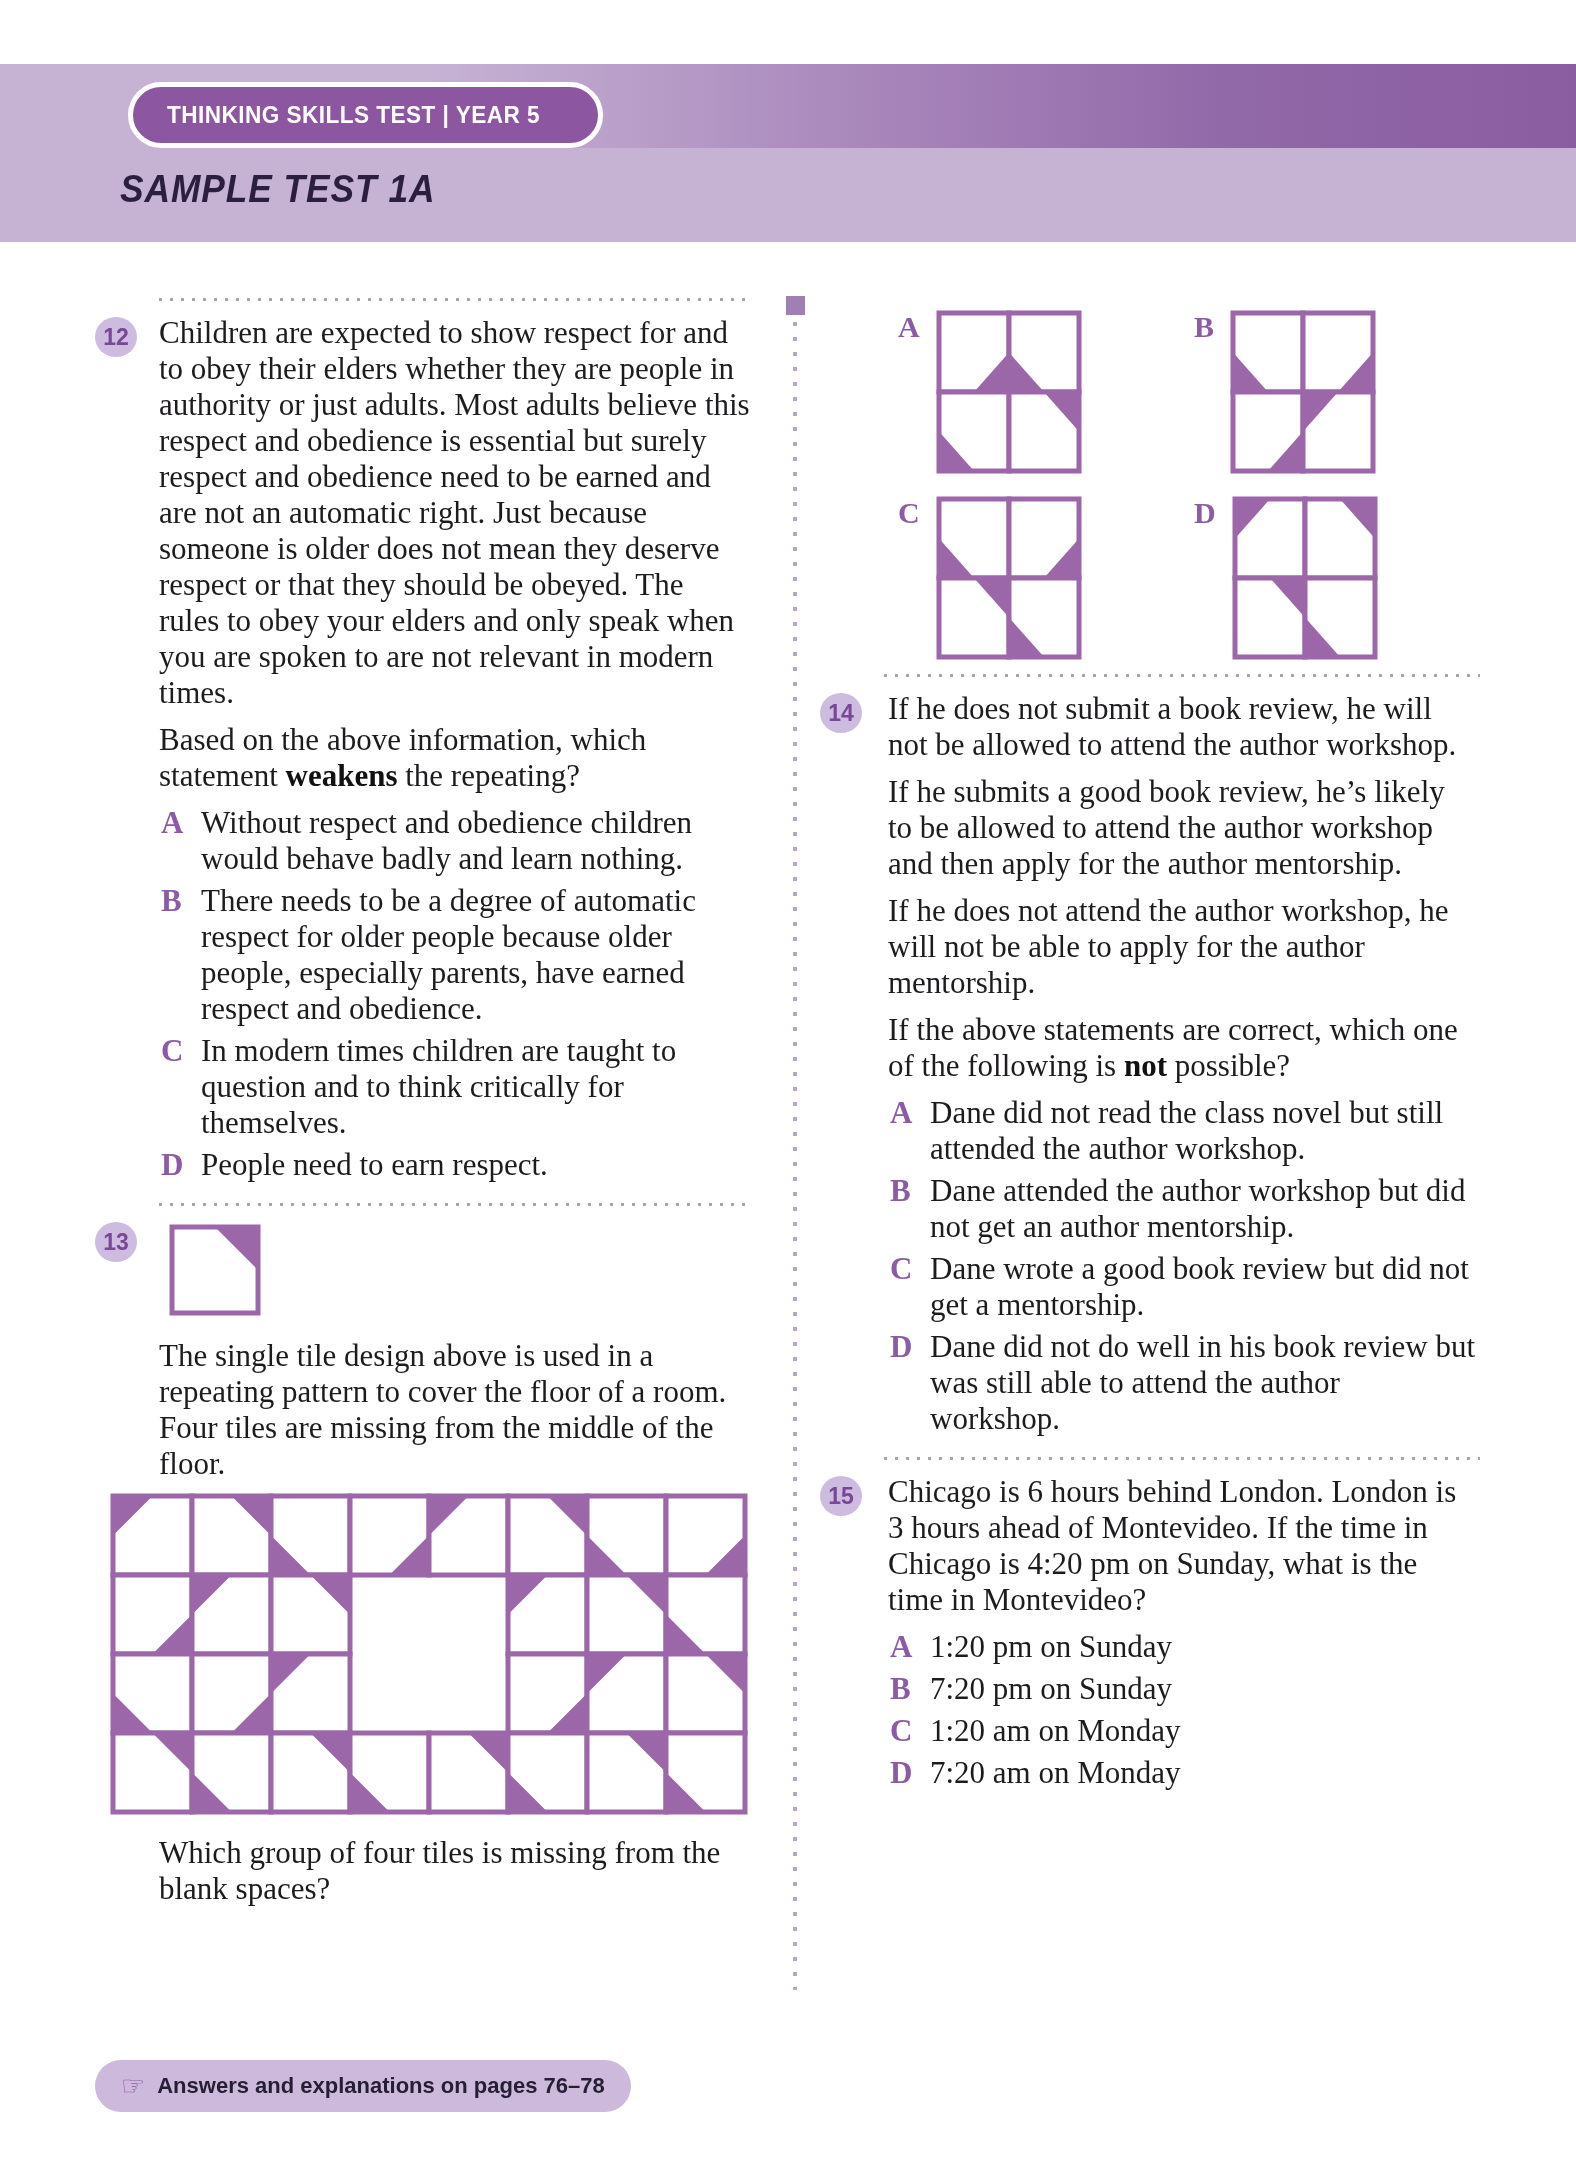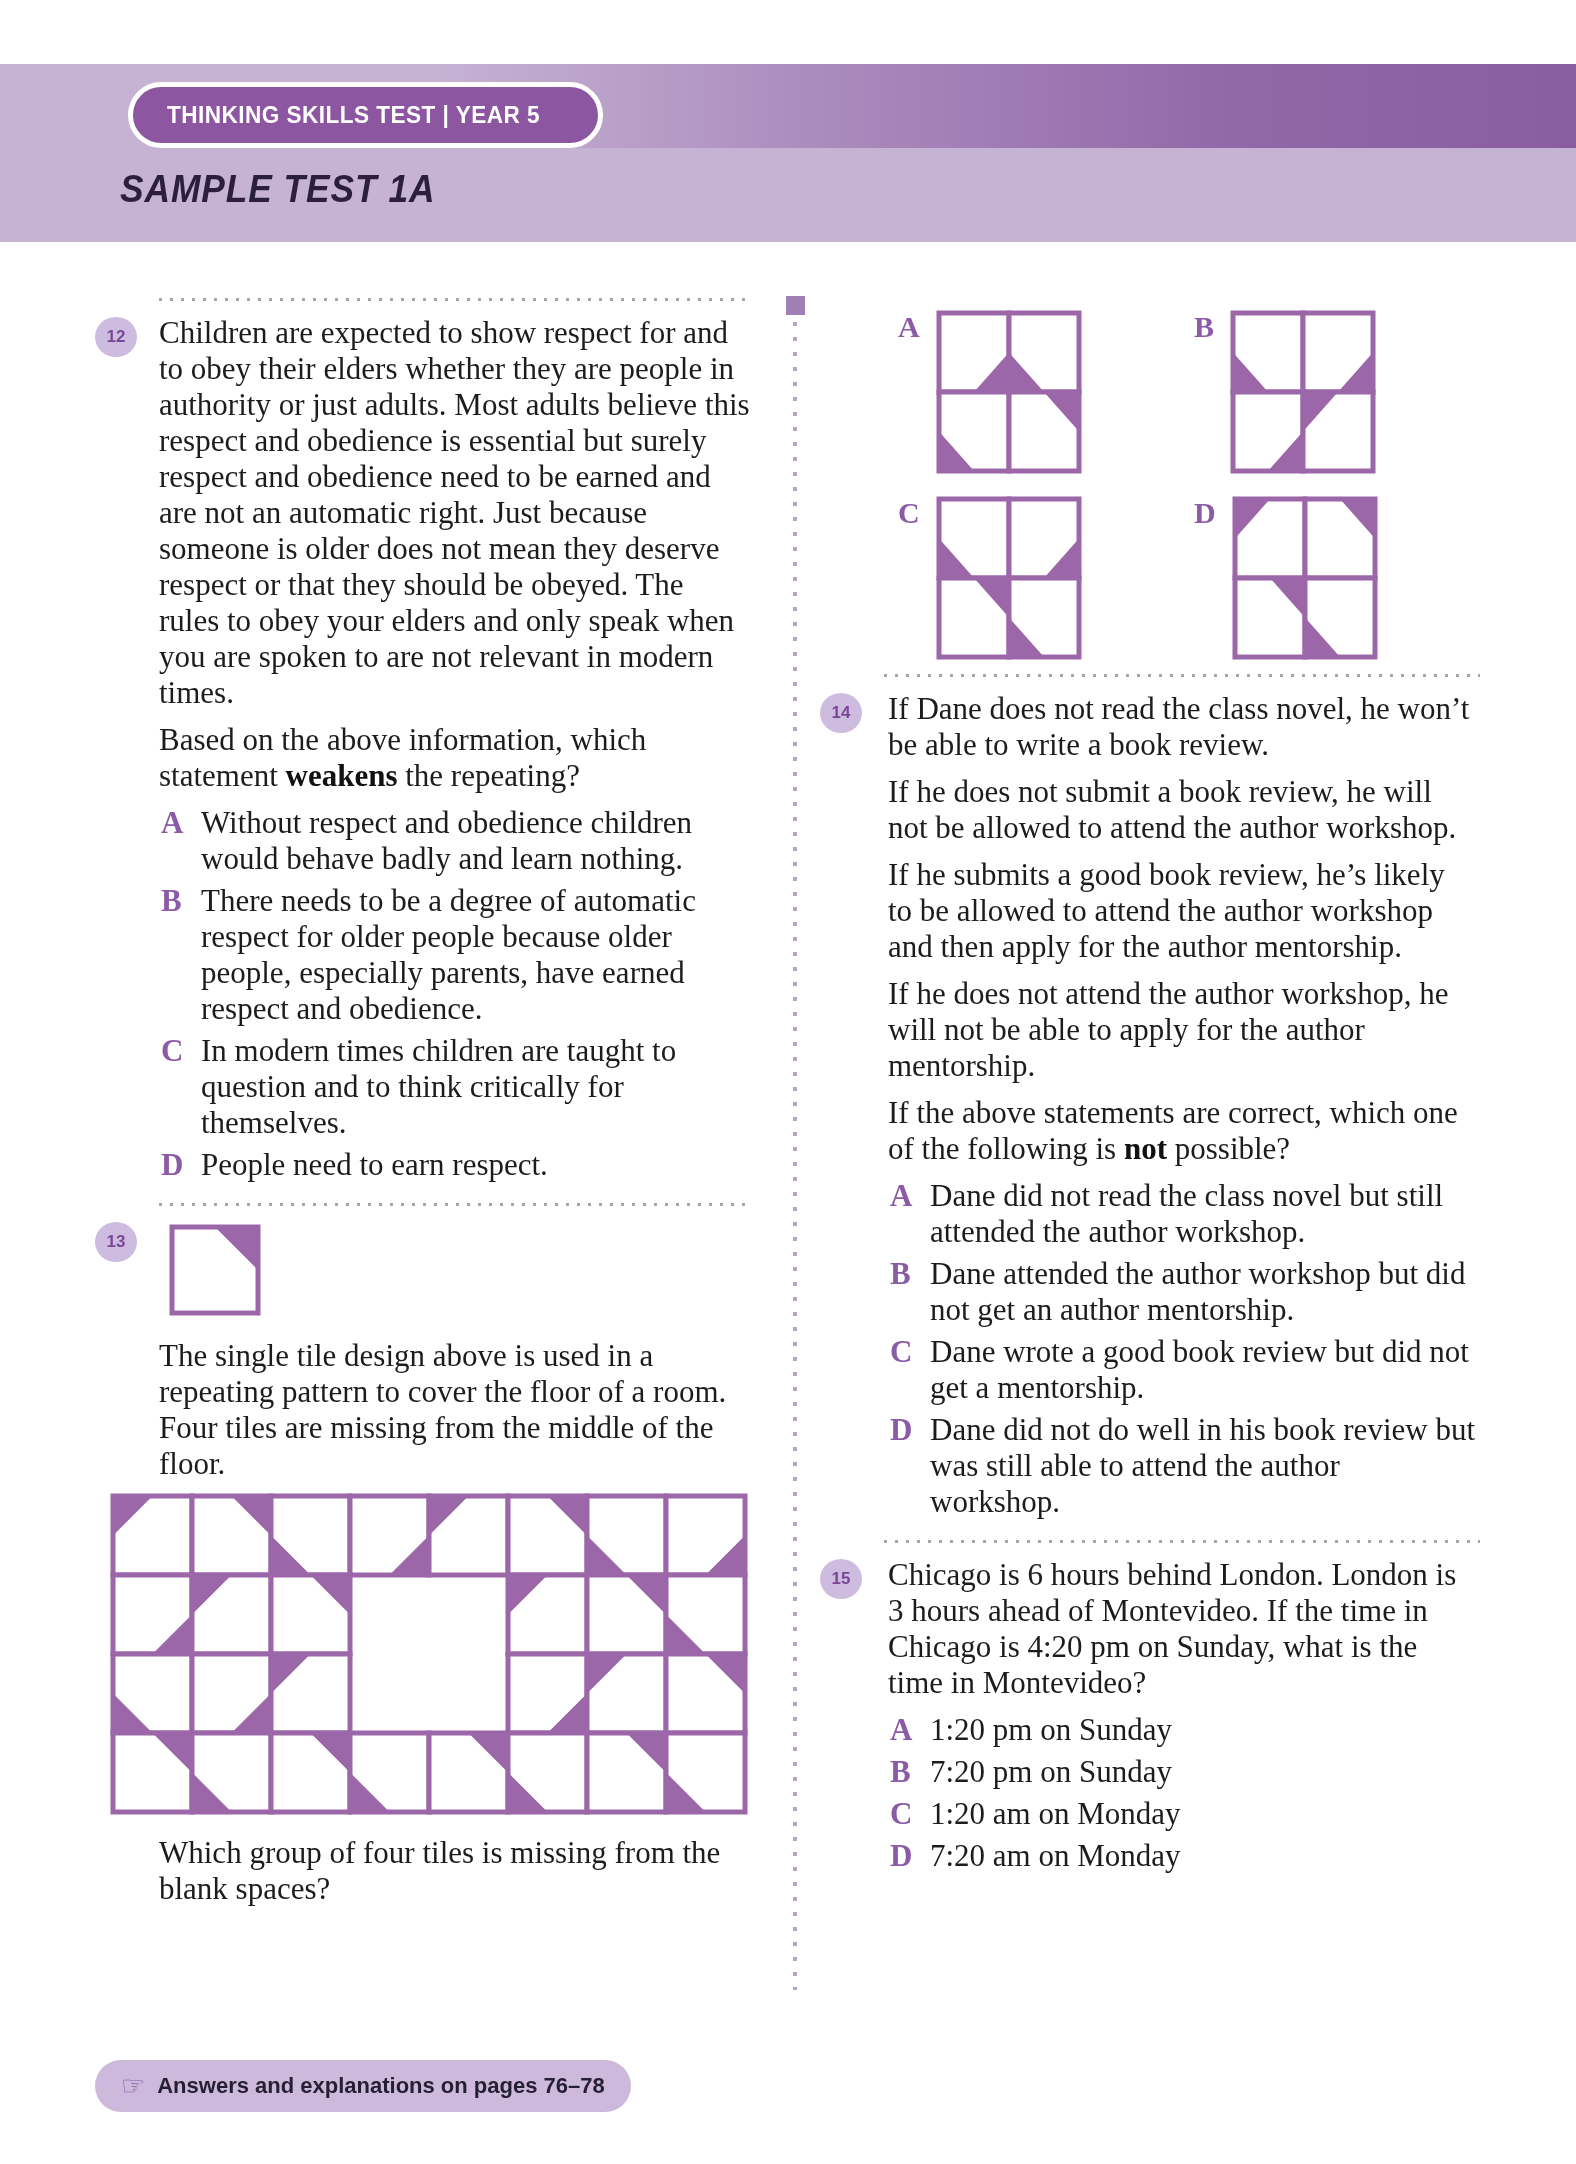--- a/index.html
+++ b/index.html
@@ -23,21 +23,21 @@
   .col-right{left:820px;width:660px;}
   .dotted-h{height:3px;margin:14px 0 14px 64px;
         background:repeating-linear-gradient(90deg,#aaa2ae 0 3px,transparent 3px 11px);}
   .v-divider{position:absolute;left:793px;top:322px;width:4px;height:1668px;
         background:repeating-linear-gradient(180deg,#b9a4c6 0 4px,transparent 4px 15px);}
   .v-divider-cap{position:absolute;left:786px;top:296px;width:19px;height:19px;background:#a07fb5;}
   
   .question{display:flex;align-items:flex-start;margin-top:8px;}
   .qnum{flex:0 0 42px;height:40px;border-radius:50%;background:#cebce0;
         display:flex;align-items:center;justify-content:center;
-        font-family:"Liberation Sans",sans-serif;font-weight:700;font-size:17px;color:#7a4796;margin-top:2px;}
+        font-family:"Liberation Sans",sans-serif;font-weight:700;font-size:23px;color:#7a4796;margin-top:2px;}
   .qbody{margin-left:22px;width:592px;font-size:31px;line-height:36px;}
   .col-right .qbody{margin-left:26px;width:588px;}
   .qbody p{margin:0 0 11px 0;}
   .qbody p:last-child{margin-bottom:0;}
   b.kw{font-weight:700;color:#111;}
   .opt{display:flex;margin:0 0 6px 2px;}
   .opt-letter{flex:0 0 40px;font-weight:700;color:#8b5ba8;}
   .opt-text{flex:1;}
   
   .single-tile{margin:4px 0 22px 10px;line-height:0;}
@@ -233,21 +233,20 @@
       </div>
     </div>
 
     <div class="dotted-h"></div>
 
     <div class="question">
       <div class="qnum">
         <span>14</span>
       </div>
       <div class="qbody">
-        <p>If Dane does not read the class novel, he won’t be able to write a book review.</p>
         <p>If he does not submit a book review, he will not be allowed to attend the author workshop.</p>
         <p>If he submits a good book review, he’s likely to be allowed to attend the author workshop and then apply for the author mentorship.</p>
         <p>If he does not attend the author workshop, he will not be able to apply for the author mentorship.</p>
         <p><span>If the above statements are correct, which one of the following is </span><b class="kw">not</b><span> possible?</span></p>
         <div class="opt">
           <span class="opt-letter">A</span>
           <span class="opt-text">Dane did not read the class novel but still attended the author workshop.</span>
         </div>
         <div class="opt">
           <span class="opt-letter">B</span>

